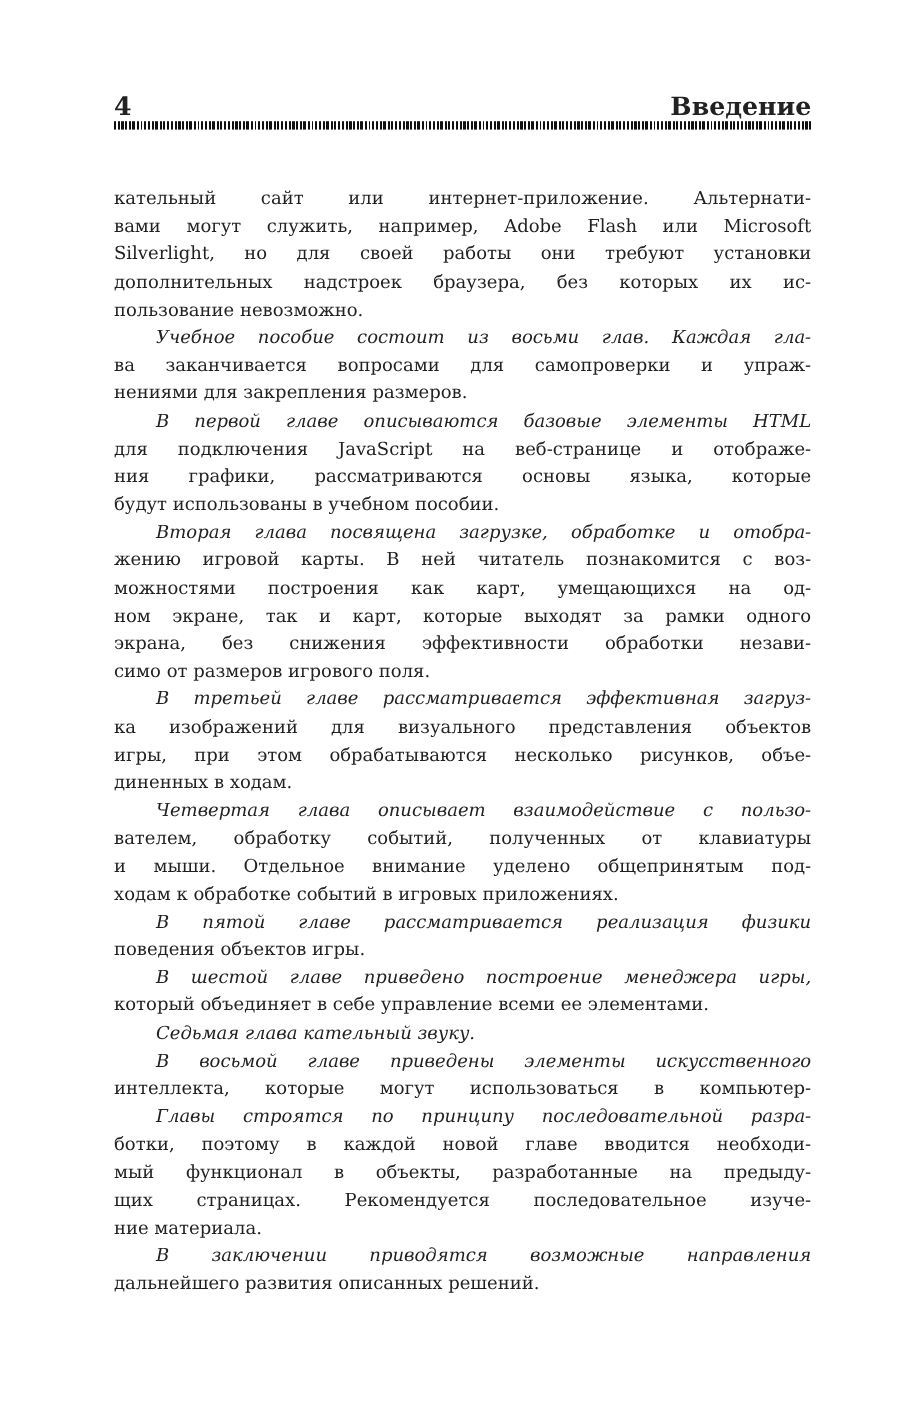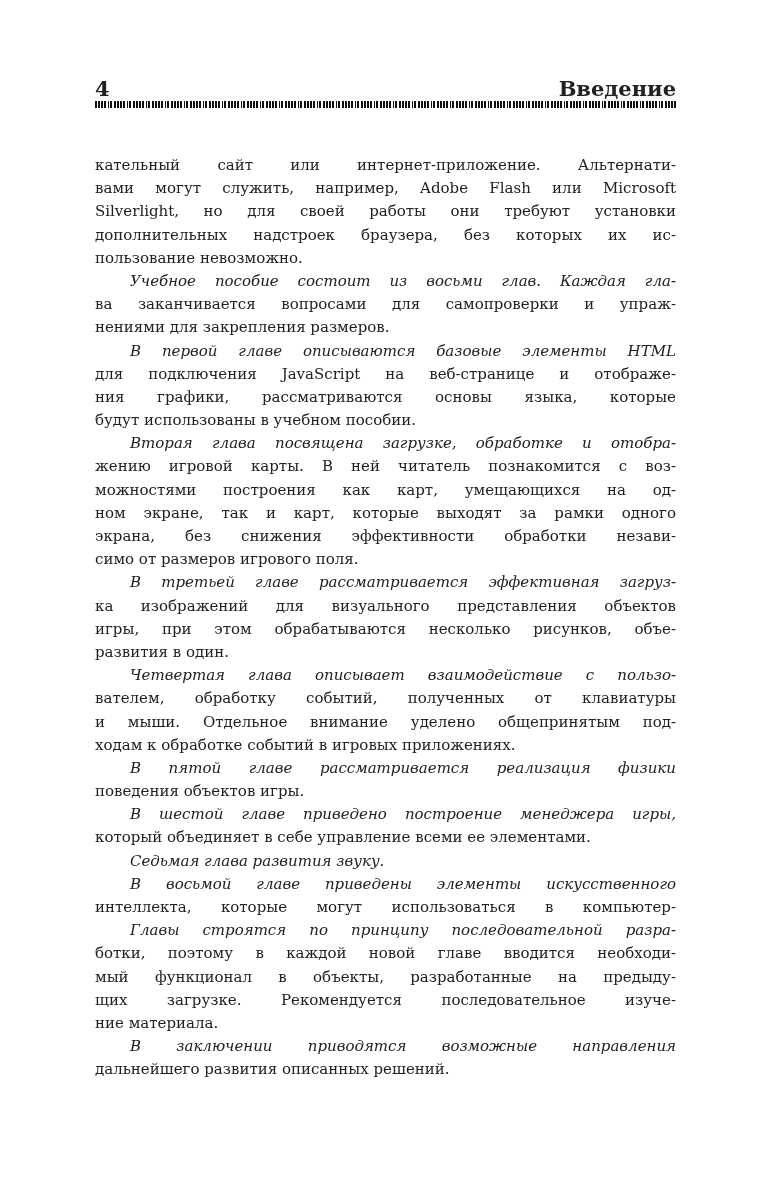--- a/index.html
+++ b/index.html
@@ -100,33 +100,33 @@
       <div class="line last">будут использованы в учебном пособии.</div>
       <div class="line indent">Вторая глава посвящена загрузке, обработке и отобра-</div>
       <div class="line">жению игровой карты. В ней читатель познакомится с воз-</div>
       <div class="line">можностями построения как карт, умещающихся на од-</div>
       <div class="line">ном экране, так и карт, которые выходят за рамки одного</div>
       <div class="line">экрана, без снижения эффективности обработки незави-</div>
       <div class="line last">симо от размеров игрового поля.</div>
       <div class="line indent">В третьей главе рассматривается эффективная загруз-</div>
       <div class="line">ка изображений для визуального представления объектов</div>
       <div class="line">игры, при этом обрабатываются несколько рисунков, объе-</div>
-      <div class="line last">развития в один.</div>
+      <div class="line last">диненных в ходам.</div>
       <div class="line indent">Четвертая глава описывает взаимодействие с пользо-</div>
       <div class="line">вателем, обработку событий, полученных от клавиатуры</div>
       <div class="line">и мыши. Отдельное внимание уделено общепринятым под-</div>
       <div class="line last">ходам к обработке событий в игровых приложениях.</div>
       <div class="line indent">В пятой главе рассматривается реализация физики</div>
       <div class="line last">поведения объектов игры.</div>
       <div class="line indent">В шестой главе приведено построение менеджера игры,</div>
       <div class="line last">который объединяет в себе управление всеми ее элементами.</div>
-      <div class="line last indent">Седьмая глава развития звуку.</div>
+      <div class="line last indent">Седьмая глава кательный звуку.</div>
       <div class="line indent">В восьмой главе приведены элементы искусственного</div>
       <div class="line">интеллекта, которые могут использоваться в компьютер-</div>
       <div class="line indent">Главы строятся по принципу последовательной разра-</div>
       <div class="line">ботки, поэтому в каждой новой главе вводится необходи-</div>
       <div class="line">мый функционал в объекты, разработанные на предыду-</div>
-      <div class="line">щих загрузке. Рекомендуется последовательное изуче-</div>
+      <div class="line">щих страницах. Рекомендуется последовательное изуче-</div>
       <div class="line last">ние материала.</div>
       <div class="line indent">В заключении приводятся возможные направления</div>
       <div class="line last">дальнейшего развития описанных решений.</div>
     </div>
 </div>
 
 </body></html>

